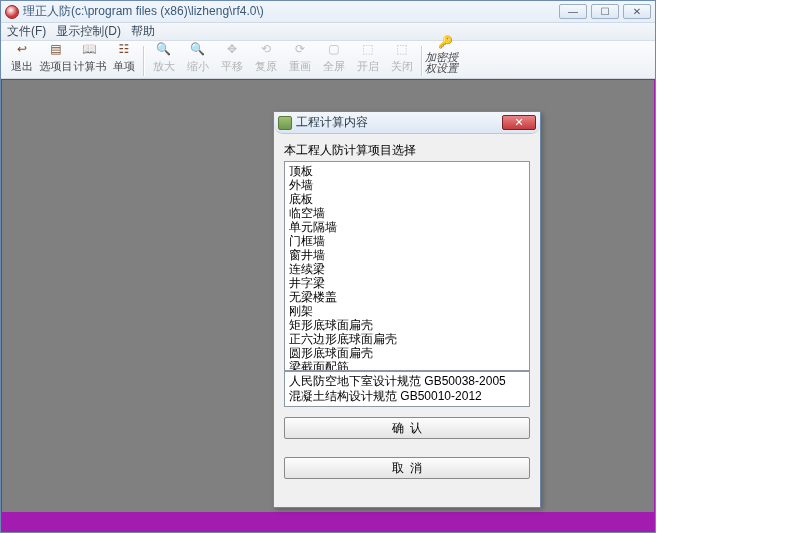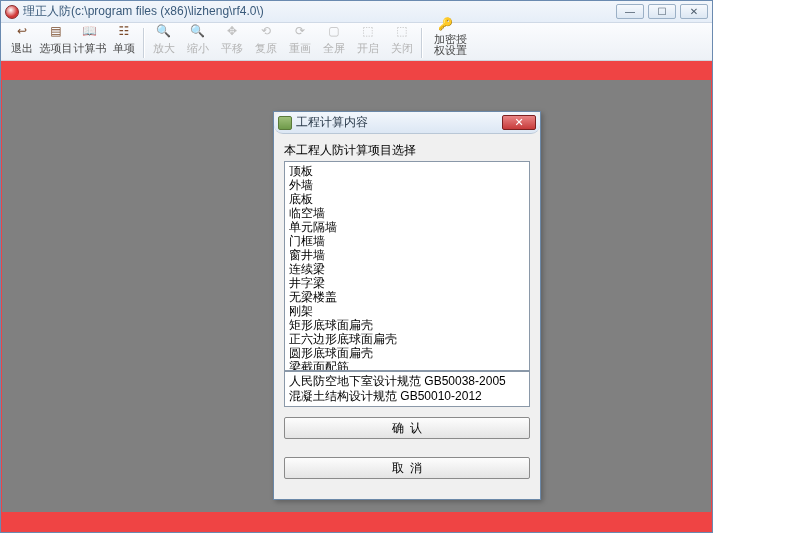--- a/index.html
+++ b/index.html
@@ -5,21 +5,21 @@
   * { box-sizing: border-box; margin: 0; padding: 0; }
   body {
     font-family: "Microsoft YaHei", SimSun, Arial, sans-serif;
     font-size: 12px;
     background: #fff;
     width: 800px;
     height: 533px;
     overflow: hidden;
     position: relative;
   }
-  .outer-border { width:713px; height:533px; border:1px solid #6a8ab0; position:relative; background:#ef4444; }
+  .outer-border { width:656px; height:533px; border:1px solid #6a8ab0; position:relative; background:#a21caf; }
   .titlebar {
     height: 22px;
     background: linear-gradient(#f2f6fb, #e6eef8);
     display: flex; align-items: center;
     padding: 0 4px;
     border-bottom: 1px solid #cfd9e6;
   }
   .titlebar .app-icon {
     width:14px; height:14px; border-radius:50%;
     background: radial-gradient(circle at 40% 35%, #fff, #d23a3a 60%);
@@ -84,21 +84,21 @@
     width:14px;height:14px;margin-right:4px;
     background:linear-gradient(#9fc07a,#6f9a4a);border:1px solid #5a7a3a;border-radius:2px;
   }
   .dlg-title .dtitle { flex:1; }
   .dlg-close {
     width:34px; height:15px; border-radius:2px;
     background:linear-gradient(#e98585,#c73a3a);
     border:1px solid #7a2020; color:#fff; font-size:11px;
     display:flex; align-items:center; justify-content:center; cursor:pointer;
   }
-  .dlg-body { padding:6px 10px 20px 10px; }
+  .dlg-body { padding:6px 10px 28px 10px; }
   .dlg-label { margin:2px 0 2px 0; }
   .listbox {
     width:100%; height:210px; background:#fff; border:1px solid #8a98a8;
     padding:2px 4px; overflow:auto; line-height:14px;
   }
   .listbox div { white-space:nowrap; cursor:pointer; }
   .speclabel { margin:6px 0 2px 0; }
   .specbox {
     width:100%; background:#fff; border:1px solid #8a98a8;
     padding:2px 4px; line-height:15px;
@@ -119,20 +119,25 @@
   <div class="titlebar">
     <div class="app-icon"></div>
     <div class="title">理正人防(c:\program files (x86)\lizheng\rf4.0\)</div>
     <div class="winbtns">
       <div class="winbtn">—</div>
       <div class="winbtn">☐</div>
       <div class="winbtn">✕</div>
     </div>
   </div>
 
+  <div class="menubar">
+    <span>文件(F)</span>
+    <span>显示控制(D)</span>
+    <span>帮助</span>
+  </div>
 
   <div class="toolbar">
     <div class="tbtn">
         <div class="ticon">↩</div>
         <span>退出</span>
       </div>
     <div class="tbtn">
         <div class="ticon">▤</div>
         <span>选项目</span>
       </div>
@@ -173,21 +178,21 @@
         <div class="ticon">⬚</div>
         <span>开启</span>
       </div>
     <div class="tbtn disabled">
         <div class="ticon">⬚</div>
         <span>关闭</span>
       </div>
     <div class="tsep"></div>
     <div class="tbtn wide">
         <div class="ticon">🔑</div>
-        <span style="line-height:11px;text-align:right;">加密授权设置</span>
+        <span style="line-height:11px;text-align:left;font-style:italic;">加密授权设置</span>
       </div>
   </div>
 
   <div class="workspace"></div>
 
 
   <div class="dialog">
     <div class="dlg-title">
       <div class="dicon"></div>
       <div class="dtitle">工程计算内容</div>

